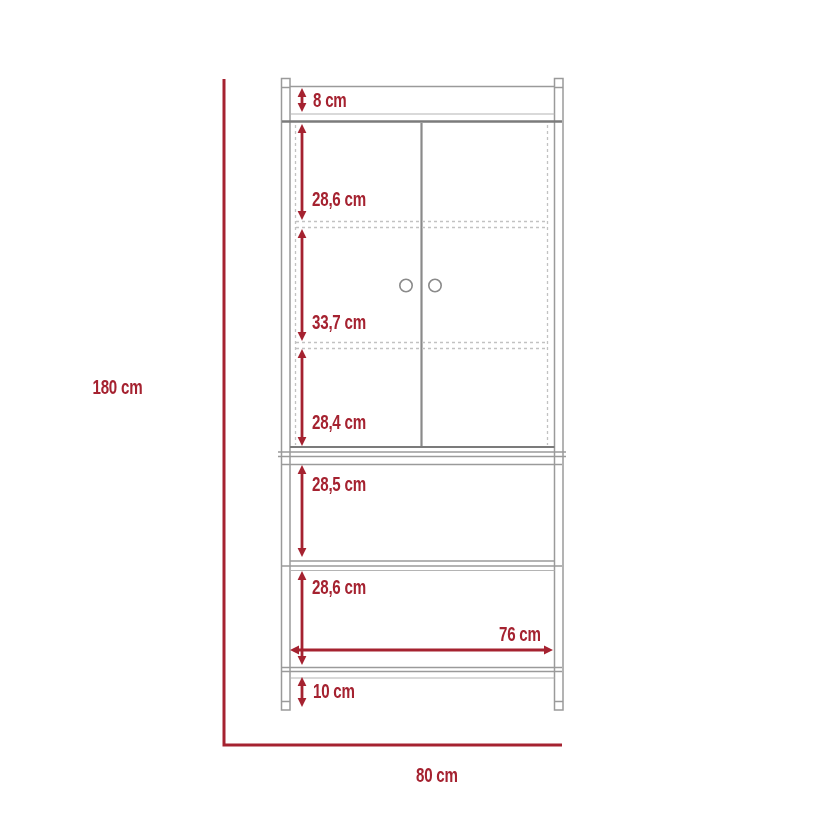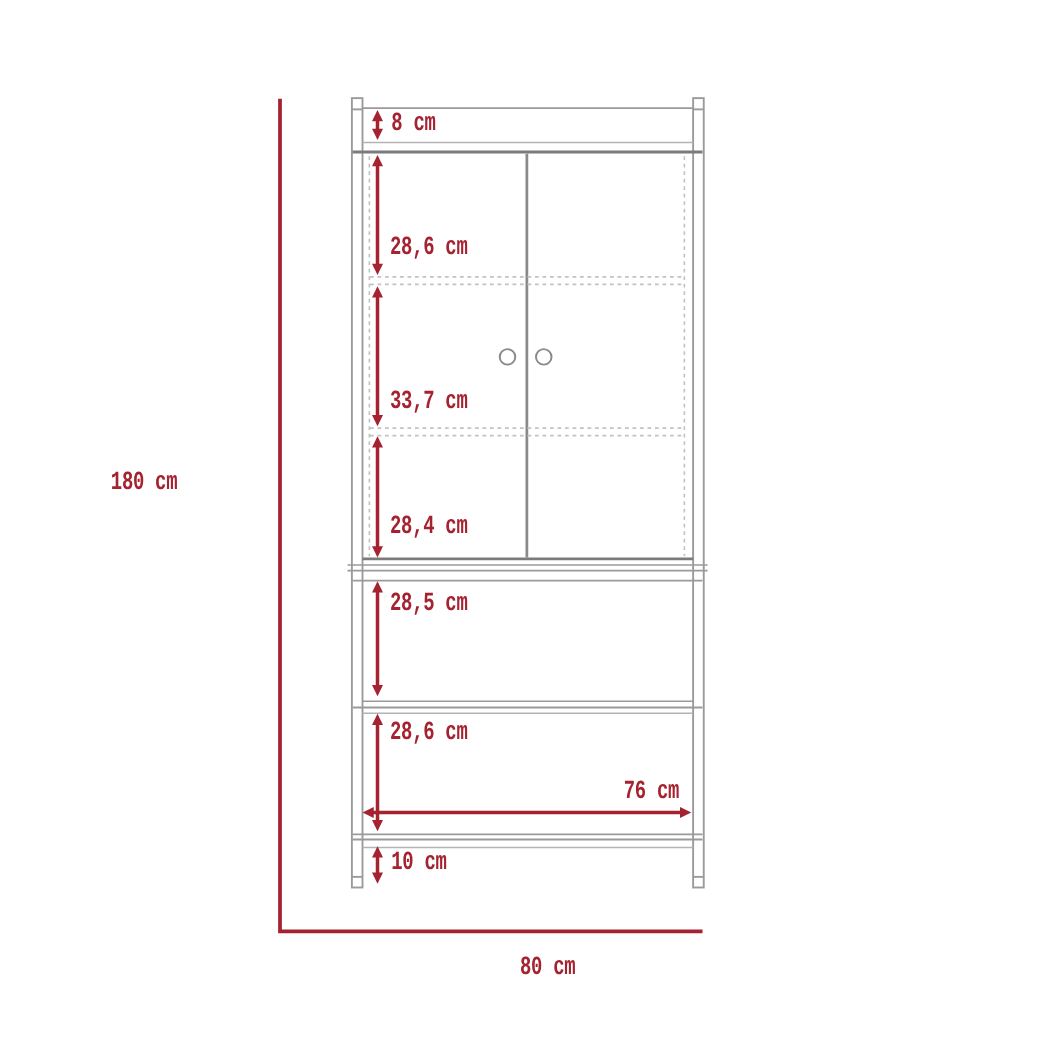--- a/index.html
+++ b/index.html
@@ -1,21 +1,21 @@
 <!DOCTYPE html>
 <html><head>
 <meta charset="utf-8">
 <style>
   html,body{margin:0;padding:0;background:#ffffff;}
   #canvas{
     position:relative;
     width:767px;height:840px;
     background:#ffffff;
     overflow:hidden;
-    font-family:Liberation Mono, monospace;
+    font-family:Liberation Sans, sans-serif;
   }
   #drawing{position:absolute;left:0;top:0;}
   .dim-label{
     position:absolute;
     color:#A52230;
     font-weight:700;
     font-size:21px;
     line-height:21px;
     white-space:nowrap;
     letter-spacing:-0.3px;

